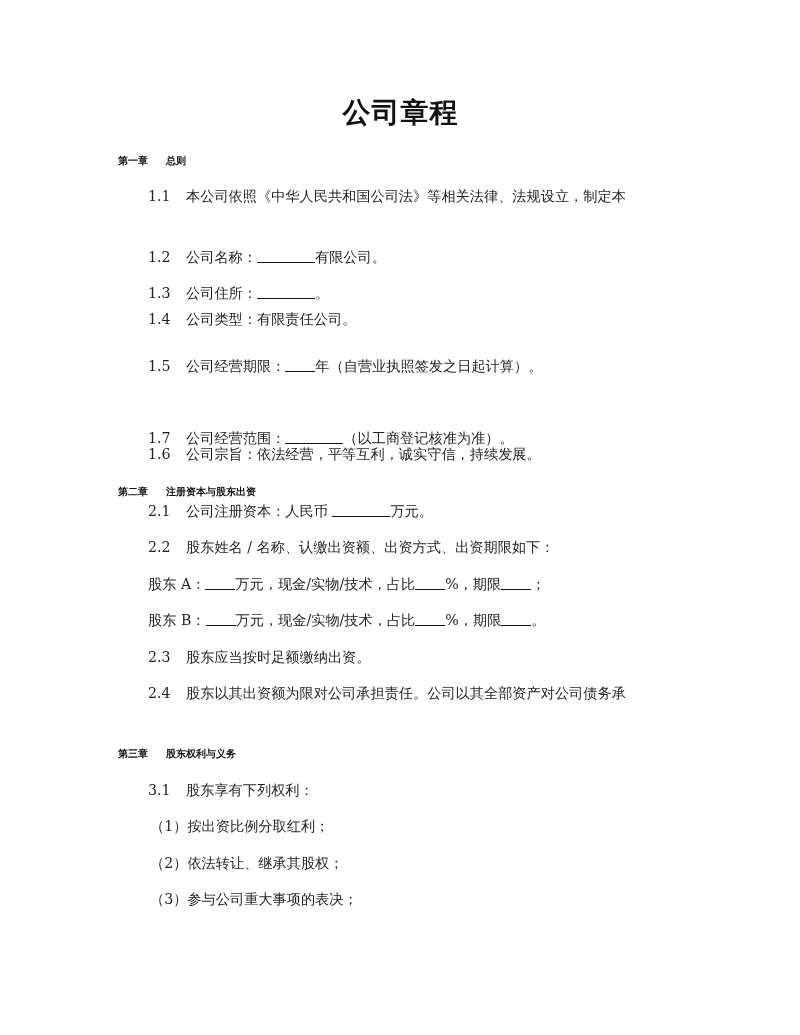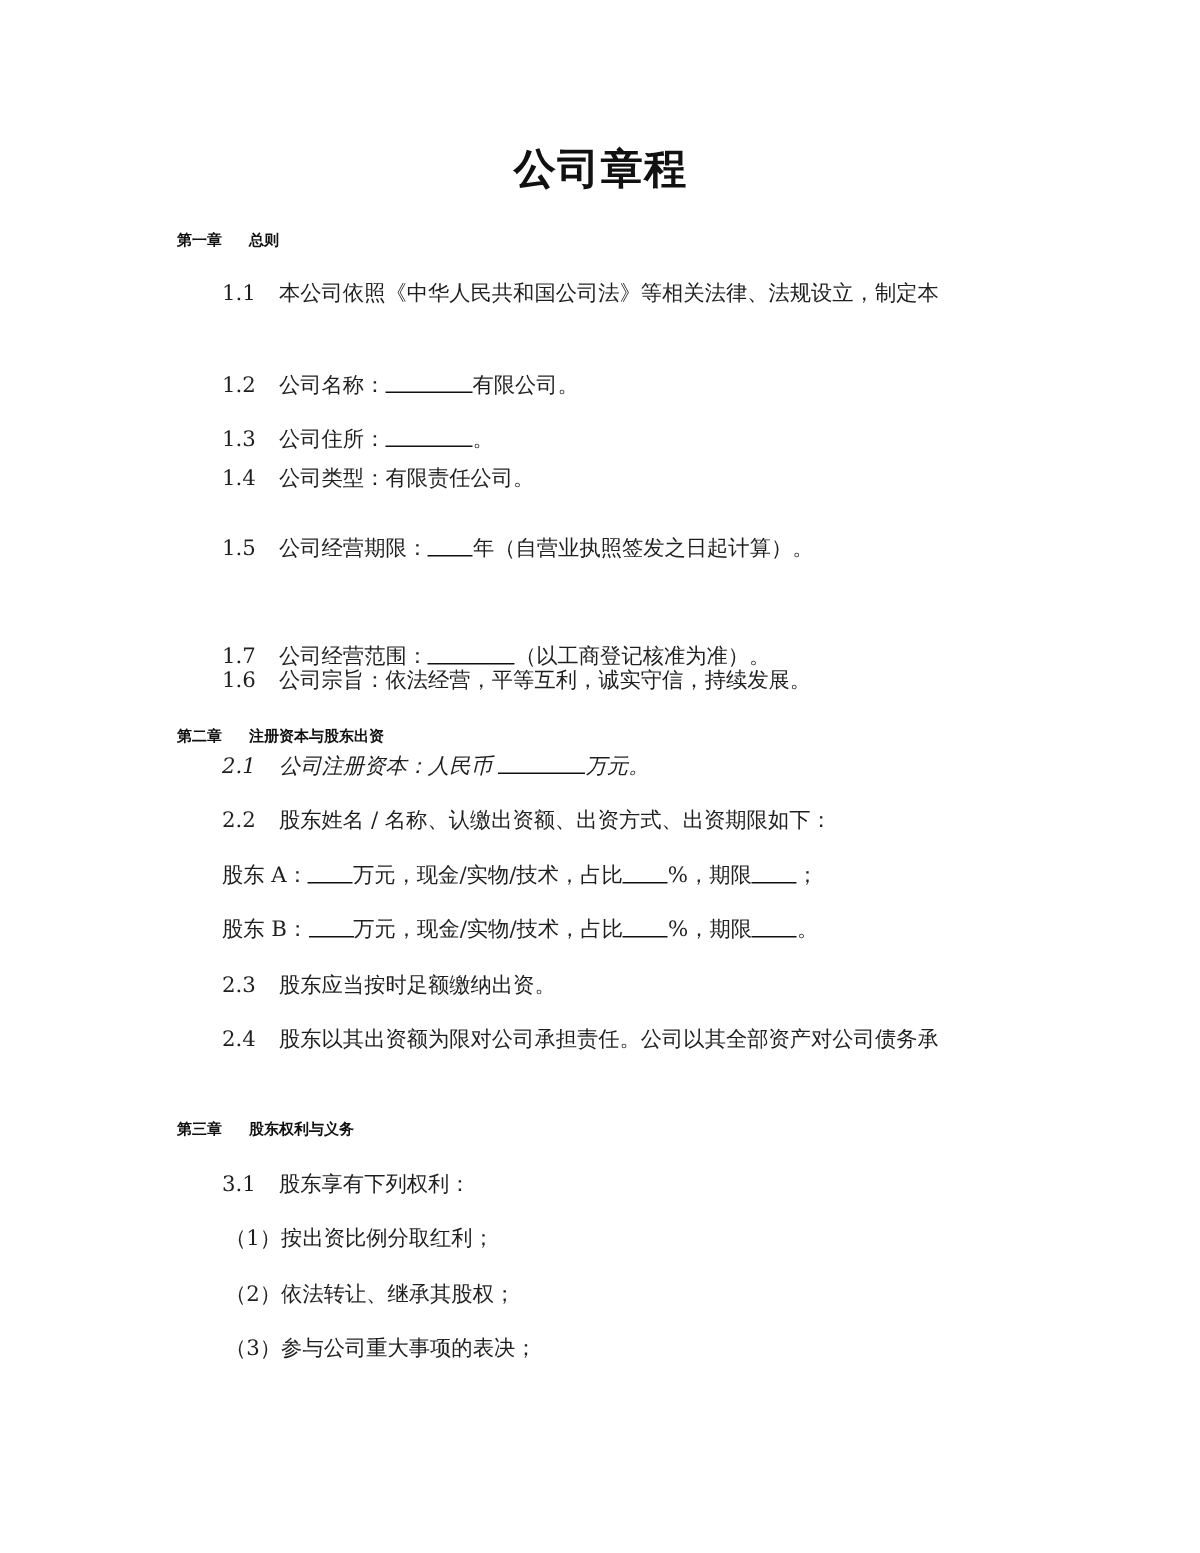--- a/index.html
+++ b/index.html
@@ -99,21 +99,21 @@
   </div>
 
   <div class="line indent" style="top:425px;">
     <span class="num">1.7</span><span>公司经营范围：</span><span class="blank b8"></span><span>（以工商登记核准为准）。</span>
   </div>
 
   <div class="line chapter" style="top:478px;">
     <span>第二章</span><span class="gap"></span><span>注册资本与股东出资</span>
   </div>
 
-  <div class="line indent" style="top:498px;font-style:italic;">
+  <div class="line indent" style="top:498px;">
     <span class="num">2.1</span><span>公司注册资本：人民币 </span><span class="blank b8"></span><span>万元。</span>
   </div>
 
   <div class="line indent" style="top:534px;">
     <span class="num">2.2</span><span>股东姓名 / 名称、认缴出资额、出资方式、出资期限如下：</span>
   </div>
 
   <div class="line indent-s" style="top:571px;">
     <span>股东 A：</span><span class="blank b4"></span><span>万元，现金/实物/技术，占比</span><span class="blank b4"></span><span>%，期限</span><span class="blank b4"></span><span>；</span>
   </div>

